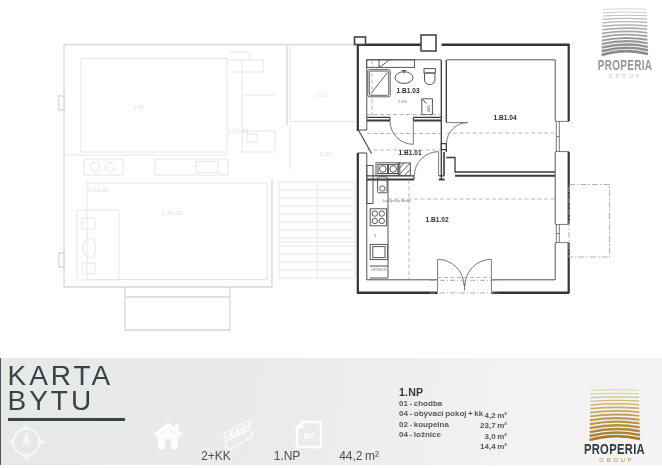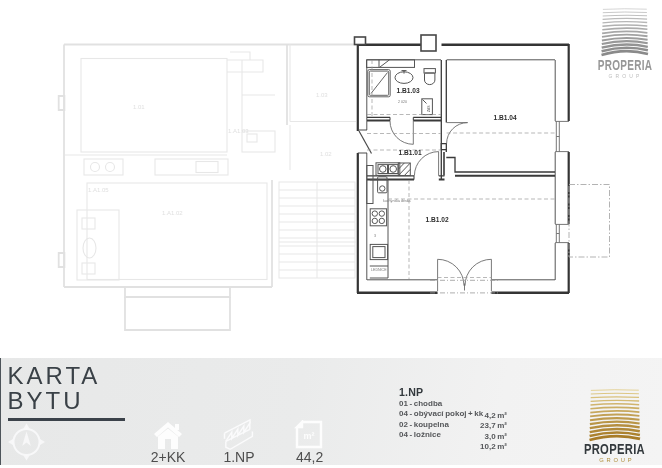--- a/index.html
+++ b/index.html
@@ -1,22 +1,22 @@
 <!DOCTYPE html>
 <html><head><meta charset="utf-8">
 <style>
 html,body{margin:0;padding:0;background:#fff;width:662px;height:468px;overflow:hidden;}
 body{font-family:"Liberation Sans", sans-serif;position:relative;}
 #plan{position:absolute;left:0;top:0;filter:blur(0.22px);}
 #toplogo,#botlogo{position:absolute;left:0;top:0;width:662px;height:468px;pointer-events:none;}
 #band{position:absolute;left:0;top:358px;width:662px;height:107px;background:linear-gradient(100deg,#e7e8e8 0%,#eaebeb 45%,#f2f2f2 75%,#f4f4f4 100%);}
 #leftedge{position:absolute;left:0;top:358px;width:1.4px;height:107px;background:#4d545a;}
-#title{position:absolute;left:7.5px;top:362.5px;color:#3a4147;font-size:24px;letter-spacing:3px;line-height:25.2px;font-weight:500;}
+#title{position:absolute;left:7.5px;top:362.5px;color:#3a4147;font-size:28px;letter-spacing:3px;line-height:25.2px;font-weight:500;}
 #rule{position:absolute;left:8px;top:418.2px;width:117px;height:2.6px;background:#3b424a;}
-.icolab{position:absolute;color:#4e4e4e;font-size:14px;text-align:center;}
+.icolab{position:absolute;color:#4e4e4e;font-size:12px;text-align:center;margin-left:48px;}
 #legend{position:absolute;left:399px;top:385.5px;color:#55575a;font-size:8px;}
 #legend .t{font-weight:bold;color:#32383c;font-size:10.6px;letter-spacing:0.2px;margin-bottom:1.5px;}
 .lrow{position:relative;width:108px;height:10.35px;white-space:nowrap;font-weight:bold;}
 .lrow .v{position:absolute;right:0;top:12px;}
 
 .plogo-name{font-weight:bold;letter-spacing:0.4px;}
 </style></head>
 <body>
 
 <svg id="plan" width="662" height="358" viewBox="0 0 662 358">
@@ -274,21 +274,21 @@
   </g>
   <text x="15" y="18.5" text-anchor="middle" font-size="9" fill="#fdfdfd" font-family="Liberation Sans" font-weight="bold">m²</text>
 </svg>
 <div class="icolab" style="left:289px;top:449px;width:44px;text-align:center;">44,2 m²</div>
 
 <div id="legend">
   <div class="t">1.NP</div>
   <div class="lrow"><span>01 - chodba</span><span class="v">4,2 m²</span></div>
   <div class="lrow"><span>04 - obývací pokoj + kk</span><span class="v">23,7 m²</span></div>
   <div class="lrow"><span>02 - koupelna</span><span class="v">3,0 m²</span></div>
-  <div class="lrow"><span>04 - ložnice</span><span class="v">10,2 m²</span></div>
+  <div class="lrow"><span>04 - ložnice</span><span class="v">14,4 m²</span></div>
 </div>
 
 <svg id="botlogo" viewBox="0 0 662 468">
 <path d="M590.9 390.4 Q614.8 389.2 638.8 390.2" stroke-width="0.90" stroke="rgb(226,206,140)" fill="none"></path>
 <path d="M590.8 394.0 Q614.8 392.7 638.9 393.8" stroke-width="1.05" stroke="rgb(221,199,132)" fill="none"></path>
 <path d="M590.7 397.6 Q614.8 396.1 639.0 397.4" stroke-width="1.19" stroke="rgb(217,193,124)" fill="none"></path>
 <path d="M590.6 401.3 Q614.8 399.5 639.1 401.0" stroke-width="1.34" stroke="rgb(212,187,116)" fill="none"></path>
 <path d="M590.5 405.0 Q614.8 402.8 639.2 404.7" stroke-width="1.48" stroke="rgb(208,180,109)" fill="none"></path>
 <path d="M590.4 408.8 Q614.8 406.2 639.3 408.4" stroke-width="1.63" stroke="rgb(203,174,101)" fill="none"></path>
 <path d="M590.3 412.6 Q614.8 409.6 639.4 412.1" stroke-width="1.78" stroke="rgb(199,168,93)" fill="none"></path>

